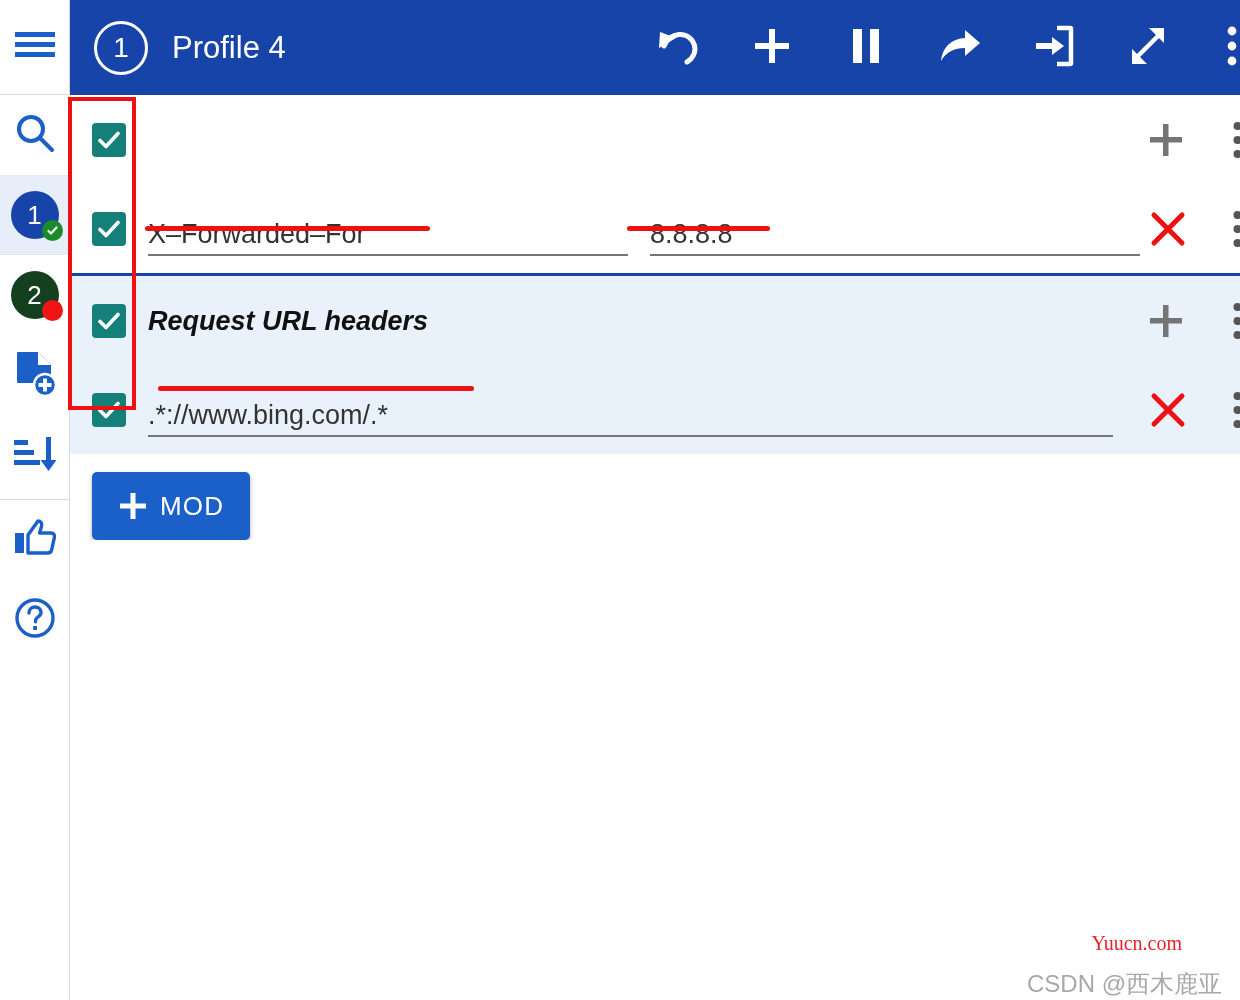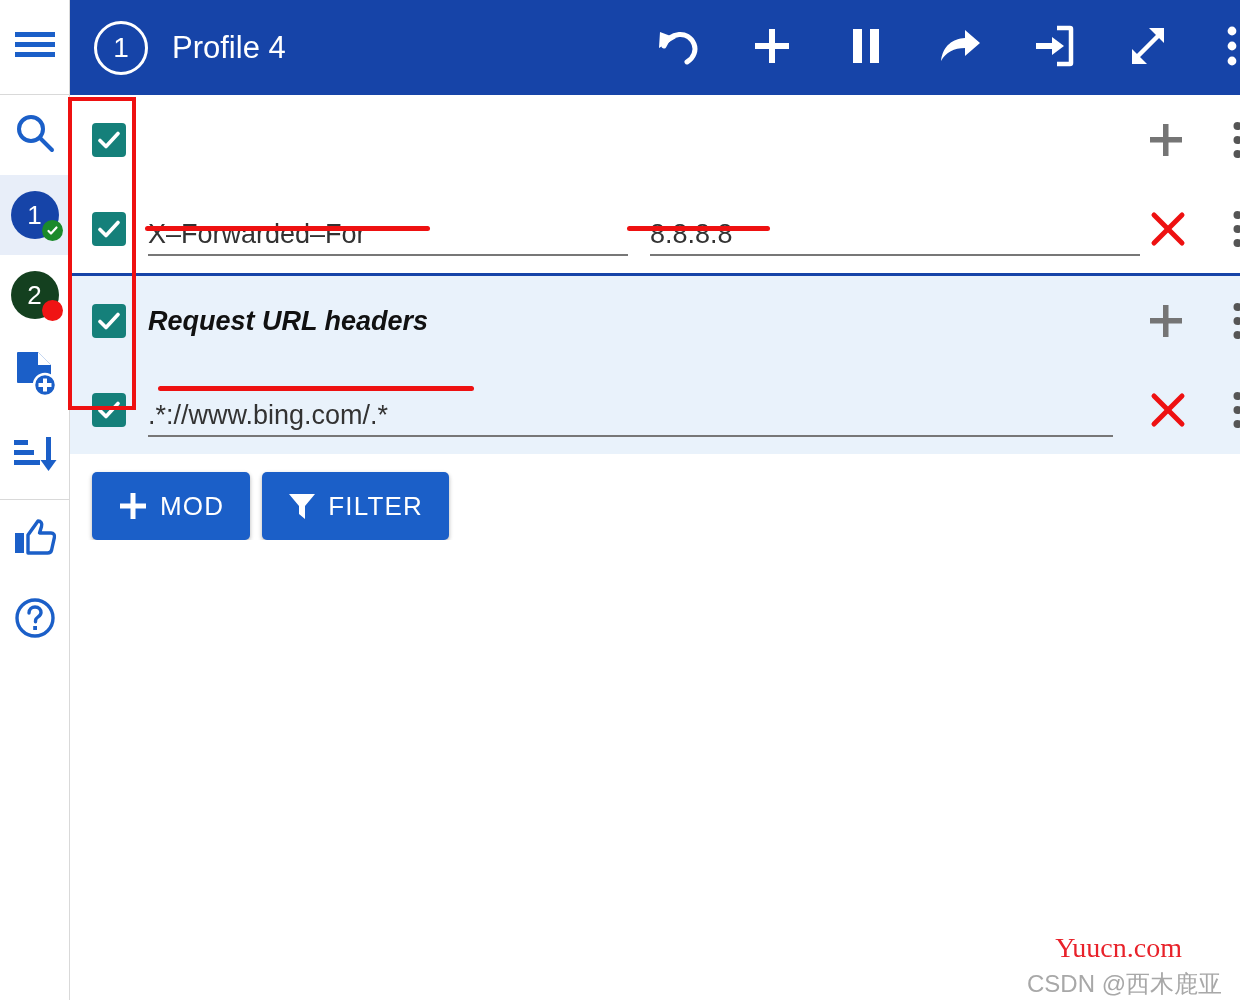--- a/index.html
+++ b/index.html
@@ -244,21 +244,21 @@
     pointer-events: none;
     z-index: 40;
   }
 
   
   .wm-red {
     position: absolute;
     right: 58px; top: 932px;
     color: #e8222a;
     font-family: "Liberation Serif", serif;
-    font-size: 28px;
+    font-size: 20px;
     z-index: 30;
   }
   .wm-gray {
     position: absolute;
     right: 18px; top: 968px;
     color: #a8a8a8;
     font-size: 24px;
     z-index: 30;
   }
 </style>
@@ -542,28 +542,20 @@
     <div class="actions">
       <button class="btn">
         <span>
           <svg width="30" height="30" viewBox="0 0 30 30">
             <rect x="12.5" y="2" width="5" height="26" fill="#ffffff"></rect>
             <rect x="2" y="12.5" width="26" height="5" fill="#ffffff"></rect>
           </svg>
         </span>
         <span>MOD</span>
       </button>
-      <button class="btn">
-        <span>
-          <svg width="28" height="30" viewBox="0 0 28 30">
-            <polygon points="1,3 27,3 17,15 17,28 11,23 11,15" fill="#ffffff"></polygon>
-          </svg>
-        </span>
-        <span>FILTER</span>
-      </button>
     </div>
 
     <div class="canvas-rest"></div>
   </div>
 
   <div class="anno-rect"></div>
   <div class="anno-underline" style="left:145px; top:226px; width:285px;"></div>
   <div class="anno-underline" style="left:627px; top:226px; width:143px;"></div>
   <div class="anno-underline" style="left:158px; top:386px; width:316px;"></div>
 

